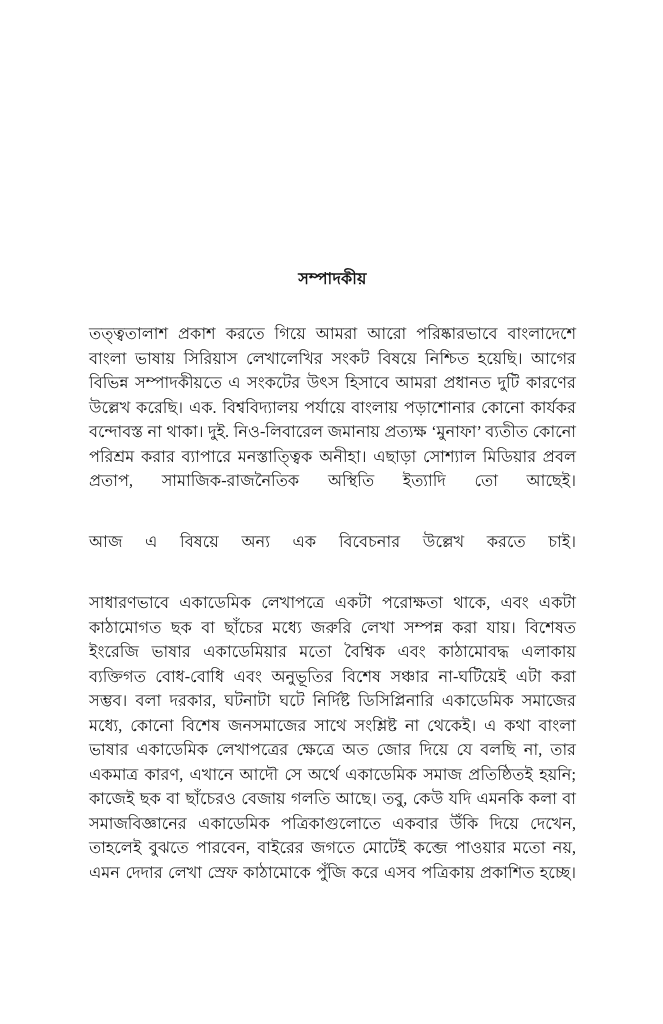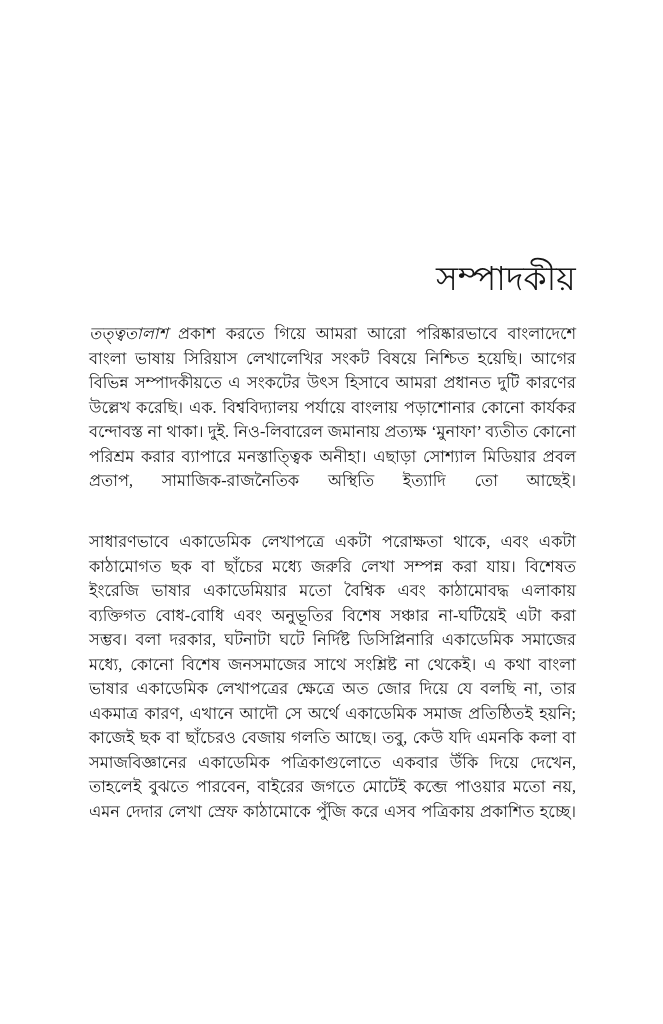--- a/index.html
+++ b/index.html
@@ -28,24 +28,24 @@
   
   .content {
     position: absolute;
     left: 89px;
     top: 262px;
     width: 487px;
   }
 
   .doc-title {
     font-family: "Liberation Serif", "DejaVu Serif", serif;
-    font-size: 33px;
+    font-size: 16px;
     line-height: 34px;
-    font-weight: 400;
-    text-align: right;
+    font-weight: 700;
+    text-align: center;
     margin: 0 0 26px 0;
     letter-spacing: 0.2px;
     color: #161616;
   }
 
   .para {
     font-family: "Liberation Serif", "DejaVu Serif", serif;
     font-size: 16.2px;
     line-height: 24.5px;
     text-align: justify;
@@ -60,34 +60,34 @@
   }
 
   
   .para::after {
     content: "";
     display: inline-block;
     width: 100%;
   }
 
   .journal-name {
-    font-style: italic;
     margin-top: 21px;
   }
 </style>
 </head>
 <body>
 
 <div class="page">
 
   <div class="content">
 
     <h1 class="doc-title">সম্পাদকীয়</h1>
 
     <p class="para"><span class="journal-name">তত্ত্বতালাশ</span><span> প্রকাশ করতে গিয়ে আমরা আরো পরিষ্কারভাবে বাংলাদেশে বাংলা ভাষায় সিরিয়াস লেখালেখির সংকট বিষয়ে নিশ্চিত হয়েছি। আগের বিভিন্ন সম্পাদকীয়তে এ সংকটের উৎস হিসাবে আমরা প্রধানত দুটি কারণের উল্লেখ করেছি। এক. বিশ্ববিদ্যালয় পর্যায়ে বাংলায় পড়াশোনার কোনো কার্যকর বন্দোবস্ত না থাকা। দুই. নিও-লিবারেল জমানায় প্রত্যক্ষ ‘মুনাফা’ ব্যতীত কোনো পরিশ্রম করার ব্যাপারে মনস্তাত্ত্বিক অনীহা। এছাড়া সোশ্যাল মিডিয়ার প্রবল প্রতাপ, সামাজিক-রাজনৈতিক অস্থিতি ইত্যাদি তো আছেই।</span></p>
 
+    <p class="para"><span>আজ এ বিষয়ে অন্য এক বিবেচনার উল্লেখ করতে চাই।</span></p>
 
     <p class="para"><span>সাধারণভাবে একাডেমিক লেখাপত্রে একটা পরোক্ষতা থাকে, এবং একটা কাঠামোগত ছক বা ছাঁচের মধ্যে জরুরি লেখা সম্পন্ন করা যায়। বিশেষত ইংরেজি ভাষার একাডেমিয়ার মতো বৈশ্বিক এবং কাঠামোবদ্ধ এলাকায় ব্যক্তিগত বোধ-বোধি এবং অনুভূতির বিশেষ সঞ্চার না-ঘটিয়েই এটা করা সম্ভব। বলা দরকার, ঘটনাটা ঘটে নির্দিষ্ট ডিসিপ্লিনারি একাডেমিক সমাজের মধ্যে, কোনো বিশেষ জনসমাজের সাথে সংশ্লিষ্ট না থেকেই। এ কথা বাংলা ভাষার একাডেমিক লেখাপত্রের ক্ষেত্রে অত জোর দিয়ে যে বলছি না, তার একমাত্র কারণ, এখানে আদৌ সে অর্থে একাডেমিক সমাজ প্রতিষ্ঠিতই হয়নি; কাজেই ছক বা ছাঁচেরও বেজায় গলতি আছে। তবু, কেউ যদি এমনকি কলা বা সমাজবিজ্ঞানের একাডেমিক পত্রিকাগুলোতে একবার উঁকি দিয়ে দেখেন, তাহলেই বুঝতে পারবেন, বাইরের জগতে মোটেই কব্জে পাওয়ার মতো নয়, এমন দেদার লেখা স্রেফ কাঠামোকে পুঁজি করে এসব পত্রিকায় প্রকাশিত হচ্ছে।</span></p>
 
 
   </div>
 
 </div>
 
 </body></html>

